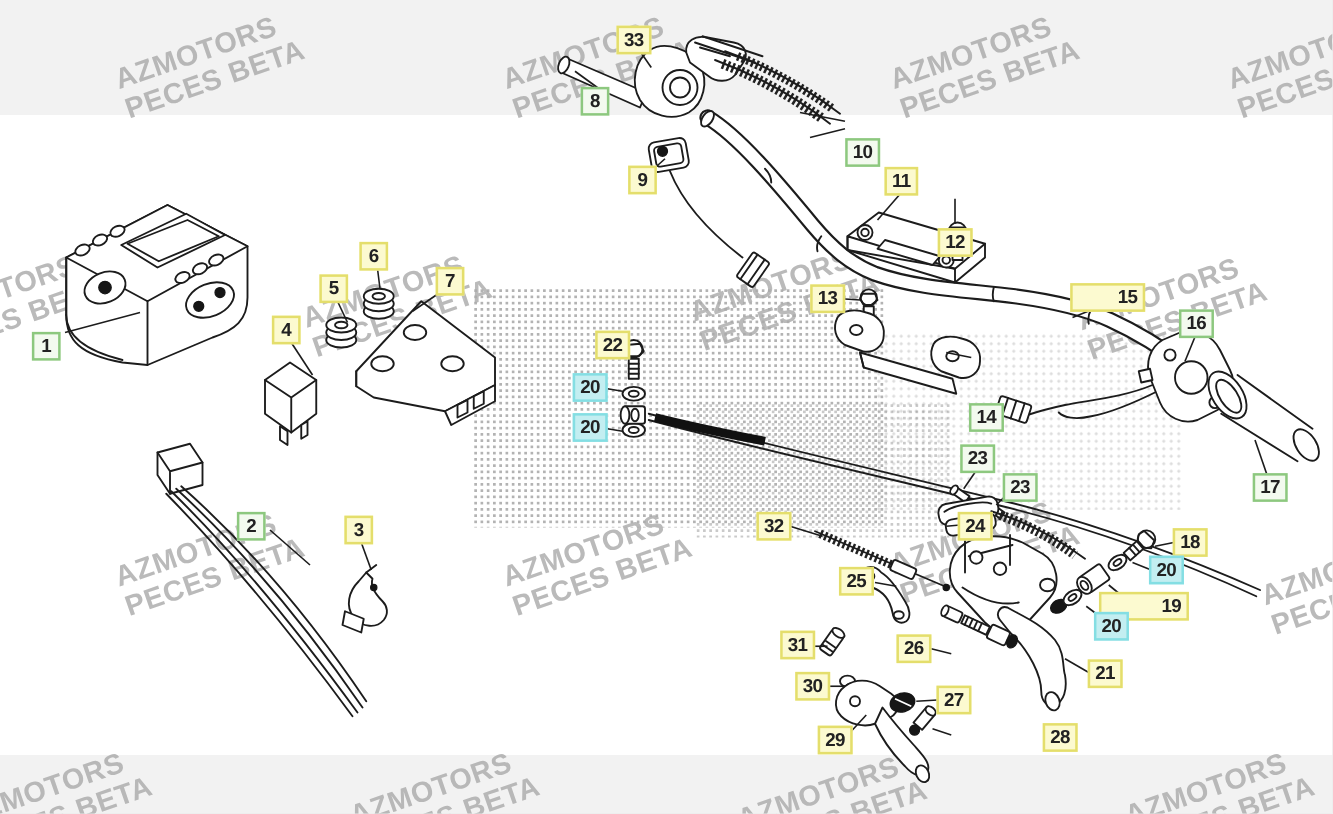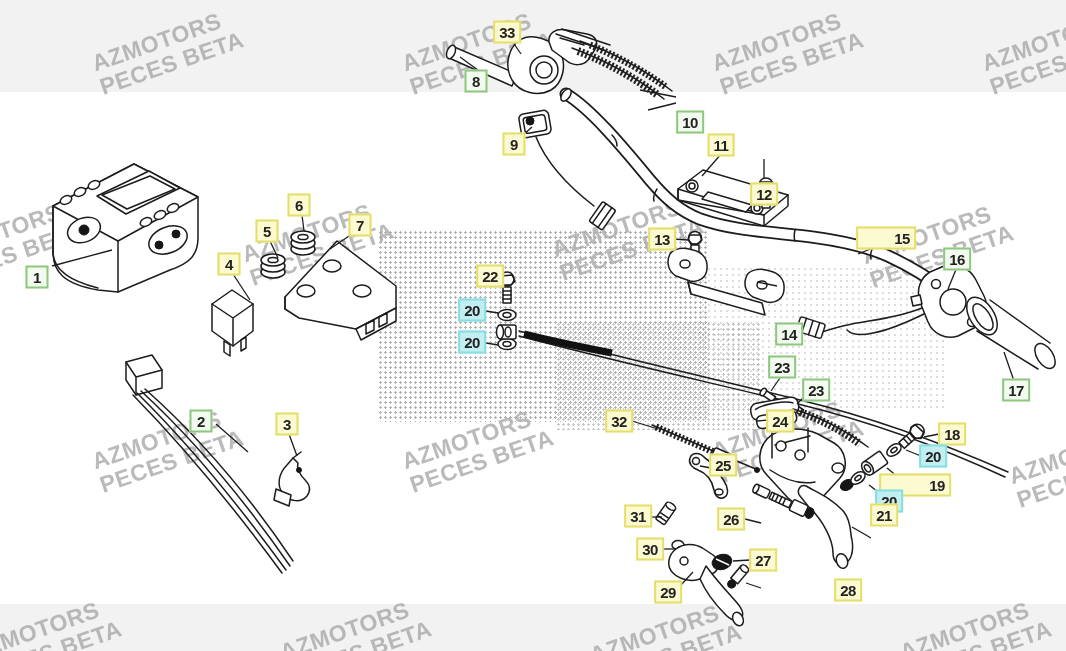--- a/index.html
+++ b/index.html
@@ -448,26 +448,26 @@
       <div class="callout green" style="left: 789px; top: 286px; margin-top: 48px;">14</div>
       <div class="callout yellow" style="left: 886px; top: 238px; padding-left: 36px;">15</div>
       <div class="callout green" style="left: 957px; top: 259px; text-align: right;">16</div>
       <div class="callout green" style="left: 1016px; top: 390px;">17</div>
       <div class="callout yellow" style="left: 952px; top: 434px;">18</div>
       <div class="callout yellow" style="left: 915px; top: 485px; padding-left: 48px;">19</div>
       <div class="callout cyan" style="left: 472px; top: 310px;">20</div>
       <div class="callout cyan" style="left: 472px; top: 342px;">20</div>
       <div class="callout cyan" style="left: 933px; top: 456px;">20</div>
       <div class="callout cyan" style="left: 889px; top: 501px;">20</div>
-      <div class="callout yellow" style="left: 884px; top: 515px;">21</div>
+      <div class="callout yellow" style="left: 884px; top: 539px;">21</div>
       <div class="callout yellow" style="left: 490px; top: 276px;">22</div>
       <div class="callout green" style="left: 782px; top: 367px;">23</div>
       <div class="callout green" style="left: 816px; top: 390px;">23</div>
       <div class="callout yellow" style="left: 744px; top: 421px; margin-left: 36px;">24</div>
-      <div class="callout yellow" style="left: 685px; top: 465px; margin-left: 38px;">25</div>
+      <div class="callout yellow" style="left: 685px; top: 465px;">25</div>
       <div class="callout yellow" style="left: 731px; top: 519px;">26</div>
       <div class="callout yellow" style="left: 763px; top: 560px;">27</div>
       <div class="callout yellow" style="left: 808px; top: 590px; margin-left: 40px;">28</div>
       <div class="callout yellow" style="left: 668px; top: 592px;">29</div>
       <div class="callout yellow" style="left: 650px; top: 549px;">30</div>
       <div class="callout yellow" style="left: 638px; top: 516px;">31</div>
       <div class="callout yellow" style="left: 619px; top: 421px;">32</div>
       <div class="callout yellow" style="left: 507px; top: 32px;">33</div>
     </div>
 </div>

